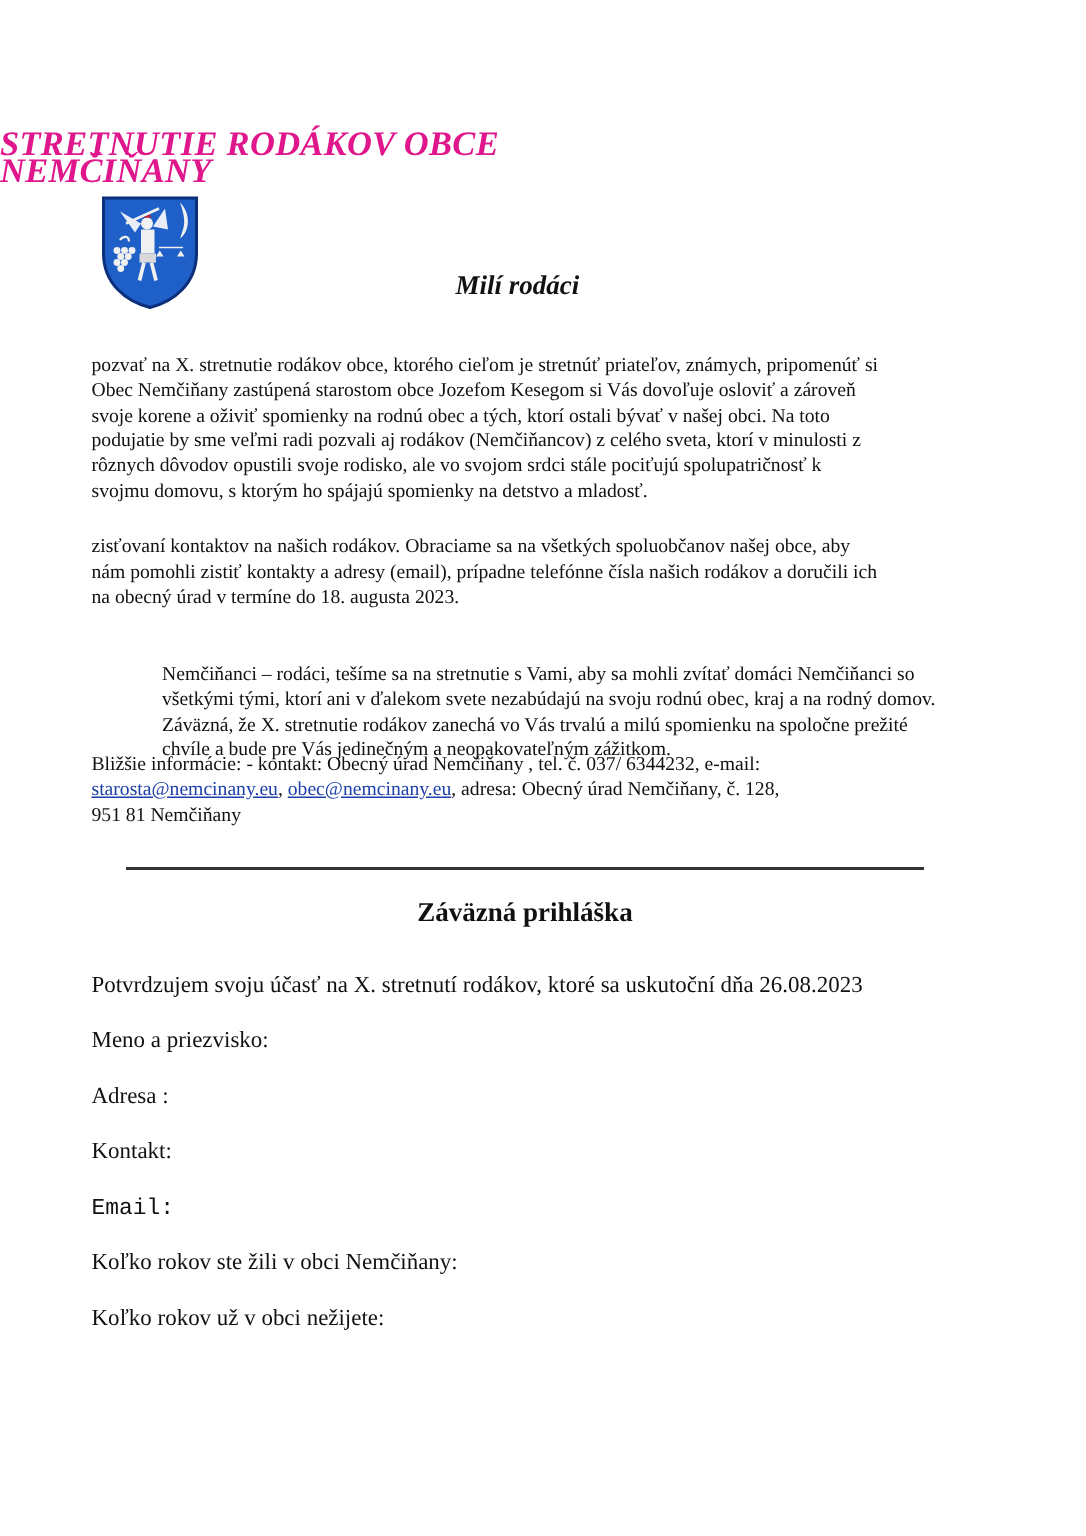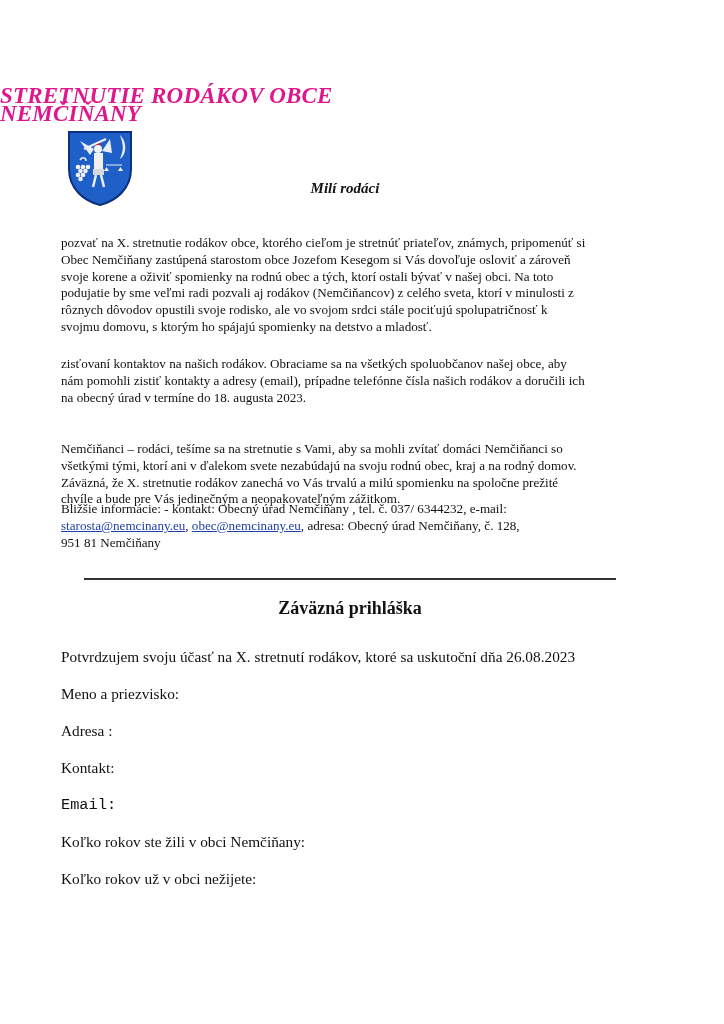--- a/index.html
+++ b/index.html
@@ -12,30 +12,30 @@
     .title {
       left: 0; width: 724px; text-align: left;
       color: #e0168c; font-weight: bold; font-style: italic;
       font-size: 23px; letter-spacing: 0.2px;
     }
     .title1 { top: 83px; left: 0; width: 694px; }
     .title2 { top: 101px; left: 0; width: 694px; }
     .crest { left: 66px; top: 129px; width: 68px; height: 78px; }
     .greeting {
       top: 180px; left: 0; width: 690px; text-align: center;
-      font-weight: bold; font-style: italic; font-size: 15px;
+      font-weight: bold; font-style: italic; font-size: 18px;
     }
     .para {
       left: 61px; width: 600px; font-size: 13.1px; line-height: 16.8px;
       text-align: justify;
     }
     .para .line { display: block; }
     .p1 { top: 235px; }
     .p2 { top: 356px; }
-    .p4 { top: 441px; }
+    .p4 { top: 441px; margin-left: 47px; }
     .info { top: 501px; }
     a.mail { color: #1d3fa8; }
     .rule { left: 84px; top: 578px; width: 532px; height: 1.5px; background: #333; }
     .form-title {
       top: 598px; left: 0; width: 700px; text-align: center;
       font-weight: bold; font-size: 18px;
     }
     .confirm { top: 648px; left: 61px; font-size: 15.3px; }
     .field { left: 61px; font-size: 15.3px; }
     .f1 { top: 685px; }

